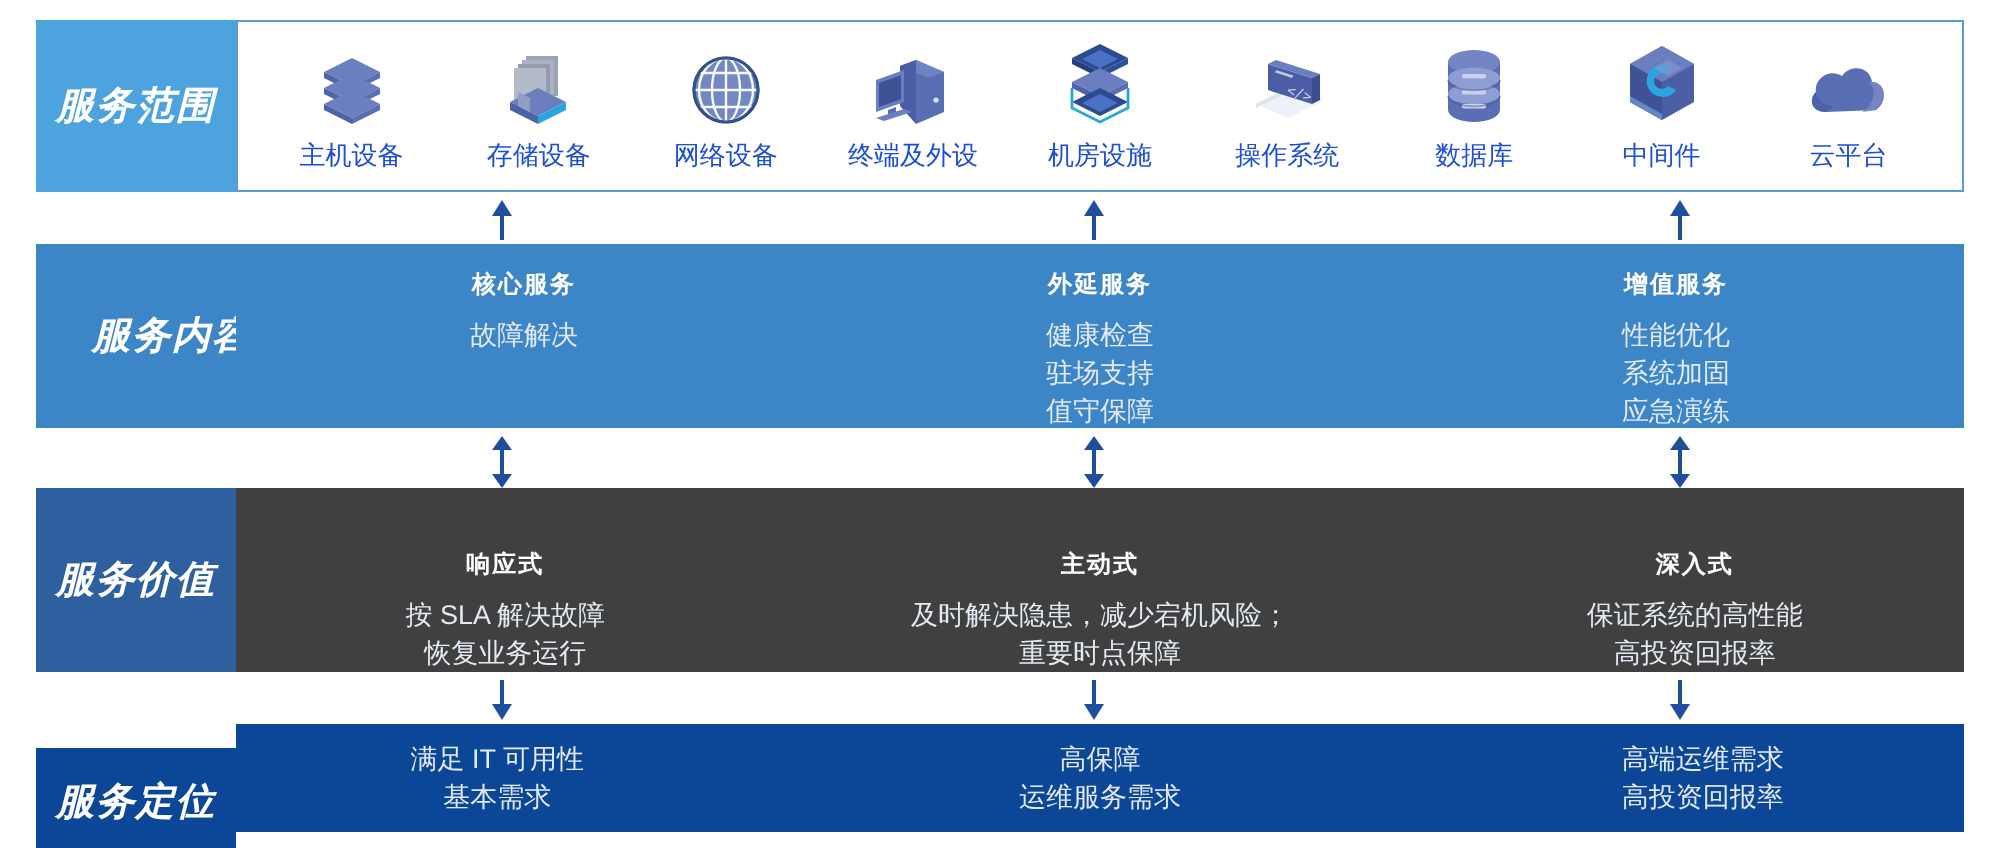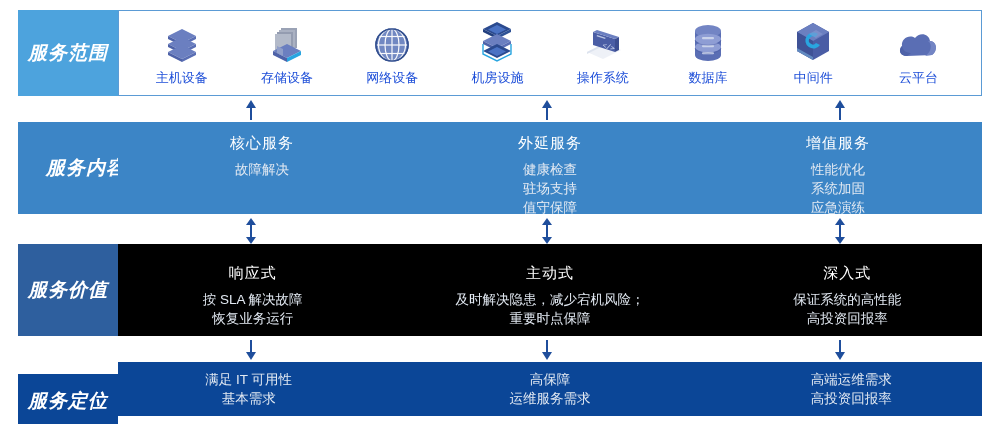--- a/index.html
+++ b/index.html
@@ -44,38 +44,38 @@
   #row2 .label-cell{top:0;height:92px;background:#3c85c6;padding-left:18px;}
   #row2 .content-cell{
     top:0;height:92px;background:#3c85c6;
     display:flex;align-items:flex-start;
   }
 
   
   #row3{top:244px;height:92px;}
   #row3 .label-cell{top:0;height:92px;background:#2e5f9e;}
   #row3 .content-cell{
-    top:0;height:92px;background:#000000;
-    display:flex;align-items:center;gap:28px;
+    top:0;height:92px;background:#404040;
+    display:flex;align-items:flex-end;gap:28px;
   }
 
   
   #row4{top:362px;height:54px;}
   #row4 .label-cell{top:12px;height:54px;background:#0b4697;}
   #row4 .content-cell{
     top:0;height:54px;background:#0b4697;
     display:flex;align-items:center;gap:40px;
   }
 
   
   .col3{flex:1 1 0;display:flex;flex-direction:column;align-items:center;
         justify-content:flex-start;text-align:center;}
   .col3.center-v{justify-content:center;}
   .blk-title{
-    color:#ffffff;font-weight:normal;font-size:15px;letter-spacing:1px;
+    color:#ffffff;font-weight:bold;font-size:12px;letter-spacing:1px;
     margin-top:12px;margin-bottom:7px;white-space:nowrap;
   }
   .blk-line{
     color:#e2e9f2;font-size:13.5px;line-height:19px;white-space:nowrap;
   }
 
   
   .arrow{position:absolute;width:14px;}
   .arrow svg{display:block;}
 
@@ -139,20 +139,37 @@
               <path d="M6.5 12.5 H33.5"></path>
               <path d="M6.5 29.5 H33.5"></path>
               <line x1="20" y1="5" x2="20" y2="37"></line>
             </g>
             <circle cx="20" cy="21" r="16" fill="none" stroke="#33508f" stroke-width="1.6"></circle>
           </svg>
         </div>
         <div class="scope-label">网络设备</div>
       </div>
 
+      <div class="scope-item">
+        <div class="scope-icon">
+          <svg width="44" height="40" viewBox="0 0 44 40">
+            <g>
+              <polygon points="24,6 38,12 38,32 24,38" fill="#5a6eb4"></polygon>
+              <polygon points="24,6 38,12 30,15 16,9" fill="#7082c2"></polygon>
+              <polygon points="24,6 16,9 16,29 24,38" fill="#4a5da5"></polygon>
+              <circle cx="34" cy="26" r="1.3" fill="#d8def0"></circle>
+              <polygon points="4,16 18,11 18,27 4,32" fill="#6b7fc0"></polygon>
+              <polygon points="5.5,17.5 16.5,13.6 16.5,25.6 5.5,29.5" fill="#3f5296"></polygon>
+              <polygon points="10,31 14,29.5 14,33 10,34.5" fill="#5a6eb4"></polygon>
+              <polygon points="4,35 18,30.5 22,32 8,36.5" fill="#6b7fc0"></polygon>
+            </g>
+          </svg>
+        </div>
+        <div class="scope-label">终端及外设</div>
+      </div>
 
       <div class="scope-item">
         <div class="scope-icon">
           <svg width="44" height="44" viewBox="0 0 44 44">
             <g>
               <polygon points="22,2 36,9 22,16 8,9" fill="#2b4a8f"></polygon>
               <polygon points="22,5 31,9.5 22,14 13,9.5" fill="#4a72c4"></polygon>
               <polygon points="8,9 22,16 22,19 8,12" fill="#22407f"></polygon>
               <polygon points="36,9 22,16 22,19 36,12" fill="#2e5296"></polygon>
               <polygon points="22,14 36,21 22,28 8,21" fill="#6b7fc0"></polygon>

